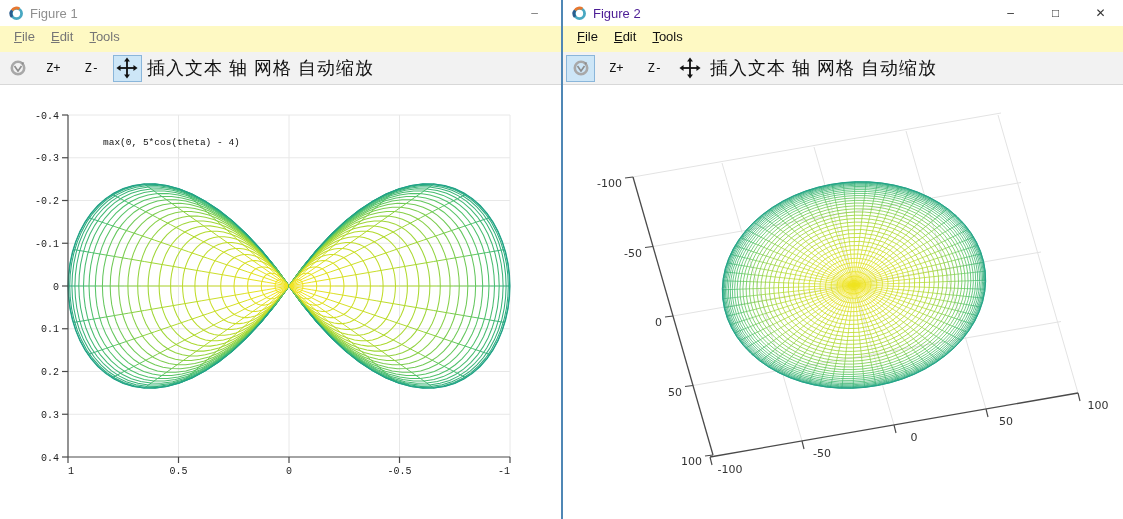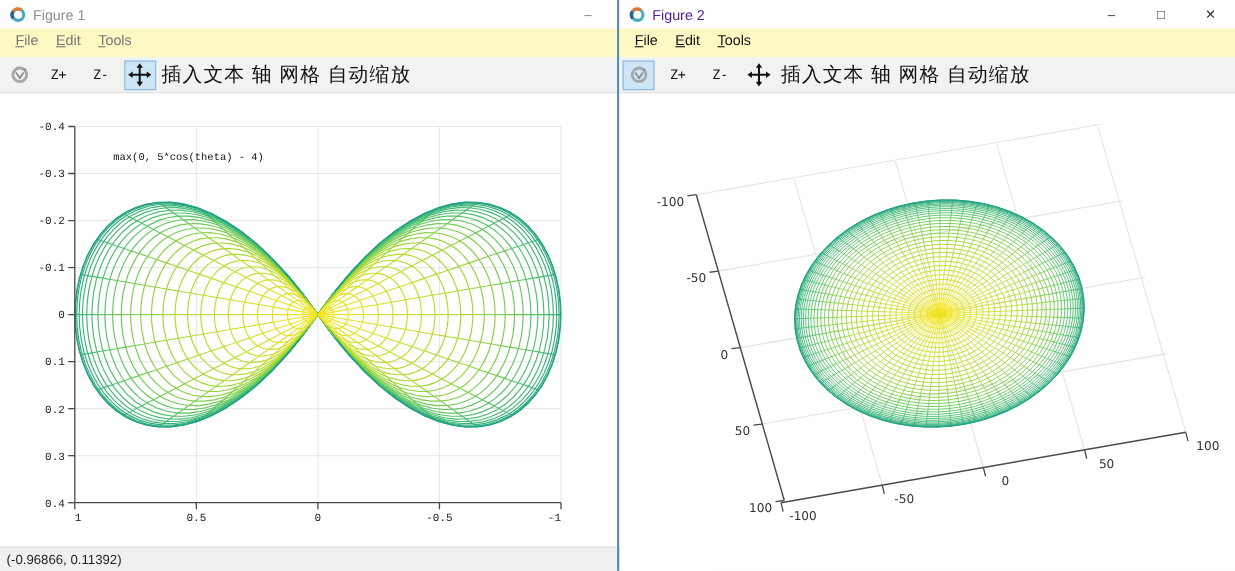--- a/index.html
+++ b/index.html
@@ -635,24 +635,20 @@
         <text x="289" y="389" text-anchor="middle" font-size="10px" font-family="&quot;Liberation Mono&quot;,&quot;DejaVu Sans Mono&quot;,monospace" fill="#222">0</text>
         <line x1="399.5" y1="372" x2="399.5" y2="378" stroke="#4a4a4a" stroke-width="1.2"></line>
         <text x="399.5" y="389" text-anchor="middle" font-size="10px" font-family="&quot;Liberation Mono&quot;,&quot;DejaVu Sans Mono&quot;,monospace" fill="#222">-0.5</text>
         <line x1="510" y1="372" x2="510" y2="378" stroke="#4a4a4a" stroke-width="1.2"></line>
         <text x="510" y="389" text-anchor="end" font-size="10px" font-family="&quot;Liberation Mono&quot;,&quot;DejaVu Sans Mono&quot;,monospace" fill="#222">-1</text>
         <text x="103" y="60" font-size="9.5px" font-family="&quot;Liberation Mono&quot;,&quot;DejaVu Sans Mono&quot;,monospace" fill="#111">max(0, 5*cos(theta) - 4)</text>
       </svg>
     <div class="vscroll">
         <div class="thumb"></div>
       </div>
-  </div>
-  <div class="statusbar">
-    <span>(-0.96866, 0.11392)</span>
-    <div class="grip"></div>
   </div>
 </div>
 
 <div class="window" id="win2">
   <div class="titlebar">
     <svg class="app-icon" viewBox="0 0 16 16">
       <circle cx="8" cy="8" r="5.4" fill="none" stroke="#49a8c2" stroke-width="3"></circle>
       <path d="M3.3 11.5 A5.4 5.4 0 0 1 3.3 4.6" fill="none" stroke="#2a5c8e" stroke-width="3"></path>
       <path d="M3.3 4.6 A5.4 5.4 0 0 1 11 3.1" fill="none" stroke="#e8772f" stroke-width="3"></path>
     </svg>

